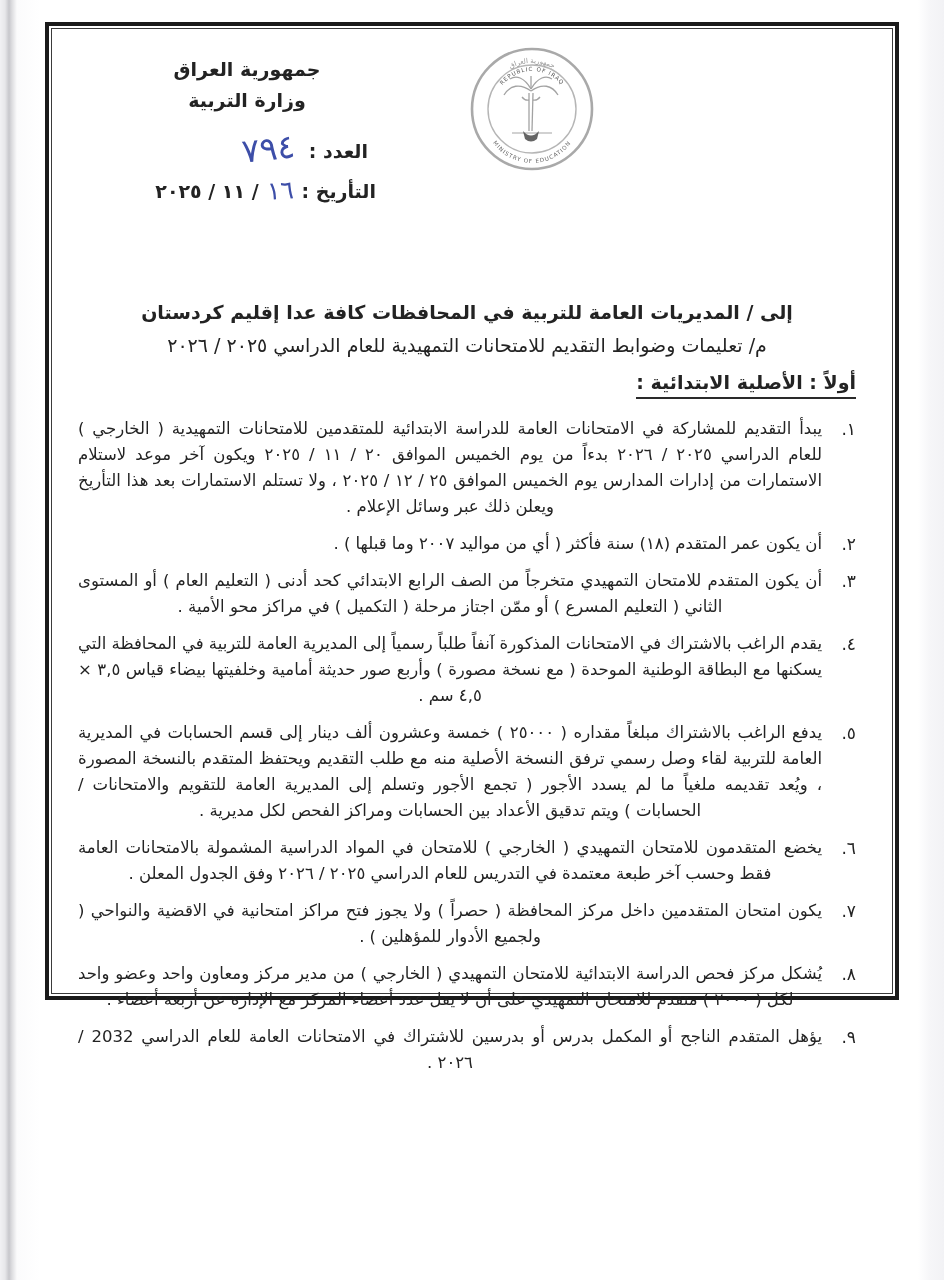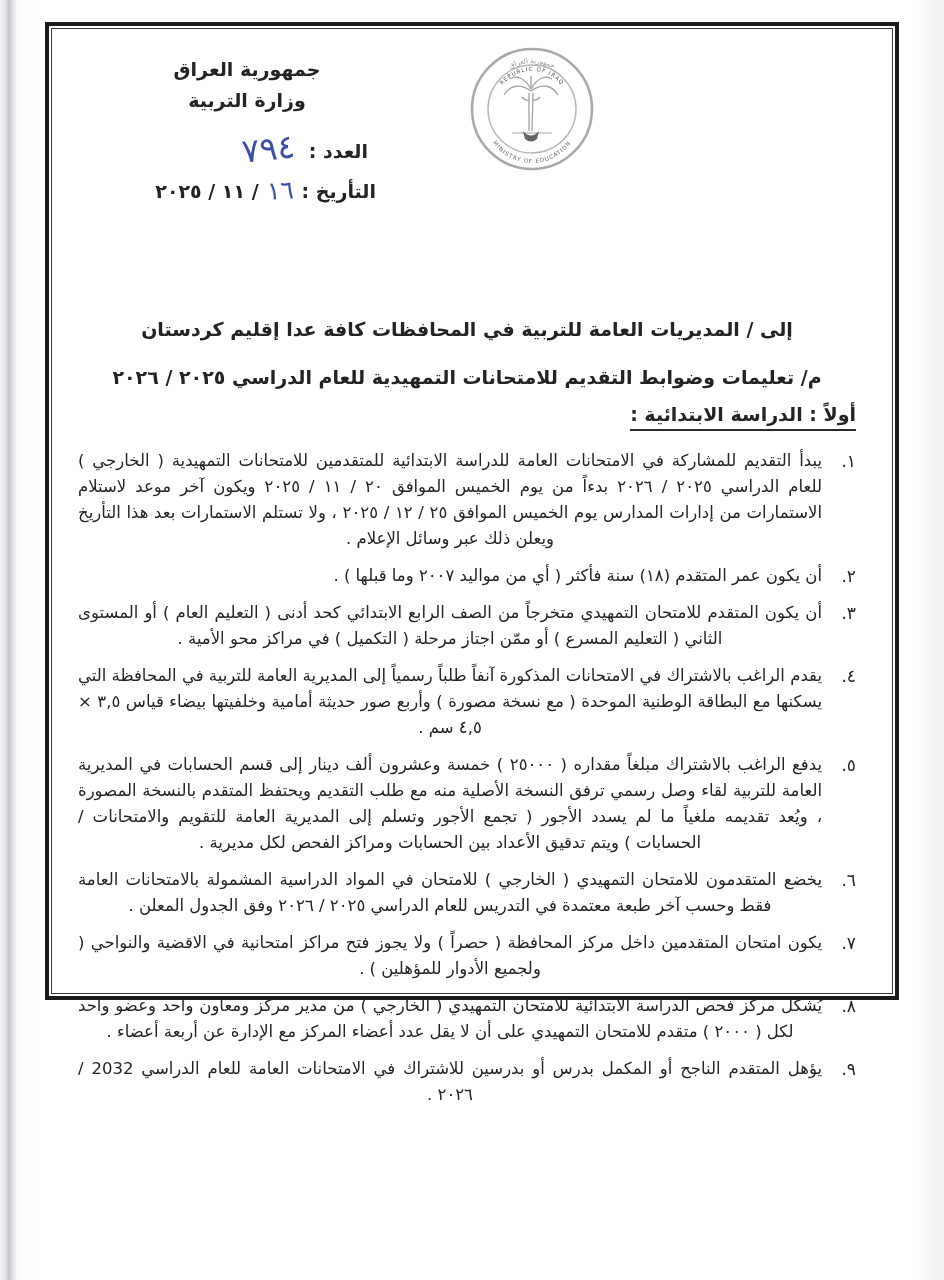--- a/index.html
+++ b/index.html
@@ -57,22 +57,22 @@
   .date-line{
     margin-top:2px;display:flex;direction:rtl;align-items:center;
     padding-right:22px;gap:8px;font-size:19px;font-weight:700;
   }
   .hand-date{font-size:25px;display:inline-block;transform:rotate(-3deg);}
   .date-rest{font-size:19px;font-weight:700;white-space:nowrap;}
 
   .seal{position:absolute;top:16px;left:390px;width:128px;height:128px;}
 
   
-  .addressee{font-size:19px;font-weight:700;text-align:center;margin-top:17px;}
-  .subject{font-size:19px;font-weight:700;text-align:center;margin-top:26px;}
+  .addressee{font-size:19px;font-weight:700;text-align:center;}
+  .subject{font-size:19px;font-weight:400;text-align:center;margin-top:11px;}
   .greeting{font-size:19px;font-weight:700;text-align:right;margin-top:21px;}
   .section-heading{font-size:19px;font-weight:700;text-align:right;margin-top:15px;}
   .section-heading .ul{
     display:inline-block;border-bottom:2px solid #2a2a2a;padding-bottom:4px;
   }
 
   .items{margin-top:17px;direction:rtl;}
   .item{display:flex;gap:7px;margin-bottom:11px;}
   .item-num{flex:0 0 27px;font-size:17px;line-height:26px;text-align:right;}
   .item-txt{
@@ -134,21 +134,21 @@
               <path d="M44 88 h40" stroke-width="1"></path>
             </g>
             <path d="M55 86 q8 9 16 0 l-2 8 q-6 5 -12 0 z" fill="#4a4a4a" opacity="0.85"></path>
           </svg>
         </div>
       </div>
 
       <div class="addressee">إلى / المديريات العامة للتربية في المحافظات كافة عدا إقليم كردستان</div>
       <div class="subject">م/ تعليمات وضوابط التقديم للامتحانات التمهيدية للعام الدراسي ٢٠٢٥ / ٢٠٢٦</div>
       <div class="section-heading">
-        <span class="ul">أولاً : الدراسة الابتدائية :</span>
+        <span class="ul">أولاً : الأصلية الابتدائية :</span>
       </div>
 
       <div class="items">
   <div class="item">
     <span class="item-num">١.</span>
     <div class="item-txt">يبدأ التقديم للمشاركة في الامتحانات العامة للدراسة الابتدائية للمتقدمين للامتحانات التمهيدية ( الخارجي ) للعام الدراسي ٢٠٢٥ / ٢٠٢٦ بدءاً من يوم الخميس الموافق ٢٠ / ١١ / ٢٠٢٥ ويكون آخر موعد لاستلام الاستمارات من إدارات المدارس يوم الخميس الموافق ٢٥ / ١٢ / ٢٠٢٥ ، ولا تستلم الاستمارات بعد هذا التأريخ ويعلن ذلك عبر وسائل الإعلام .</div>
   </div>
 
   <div class="item">
     <span class="item-num">٢.</span>

